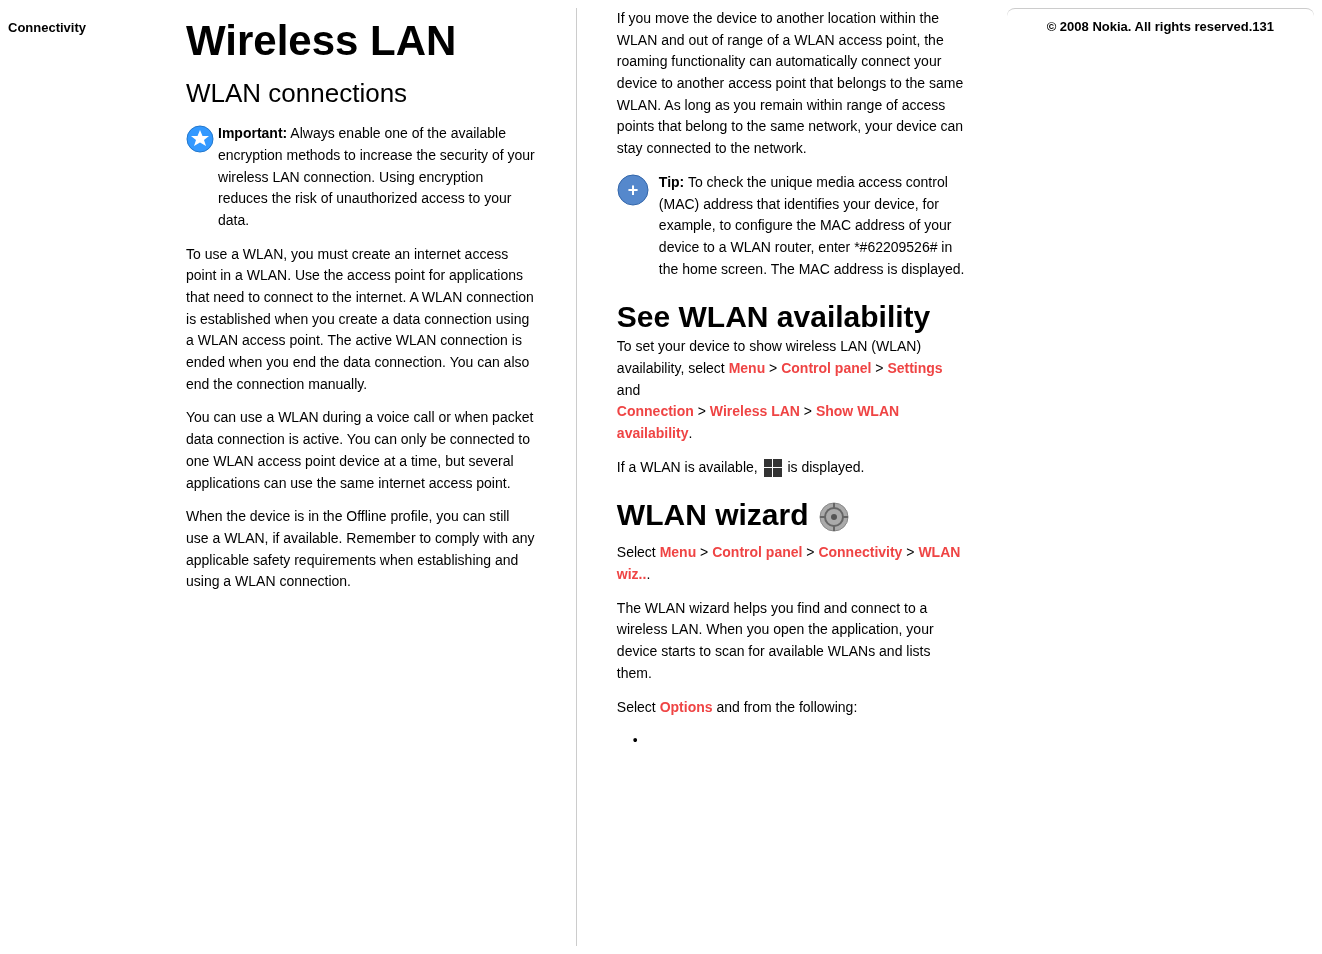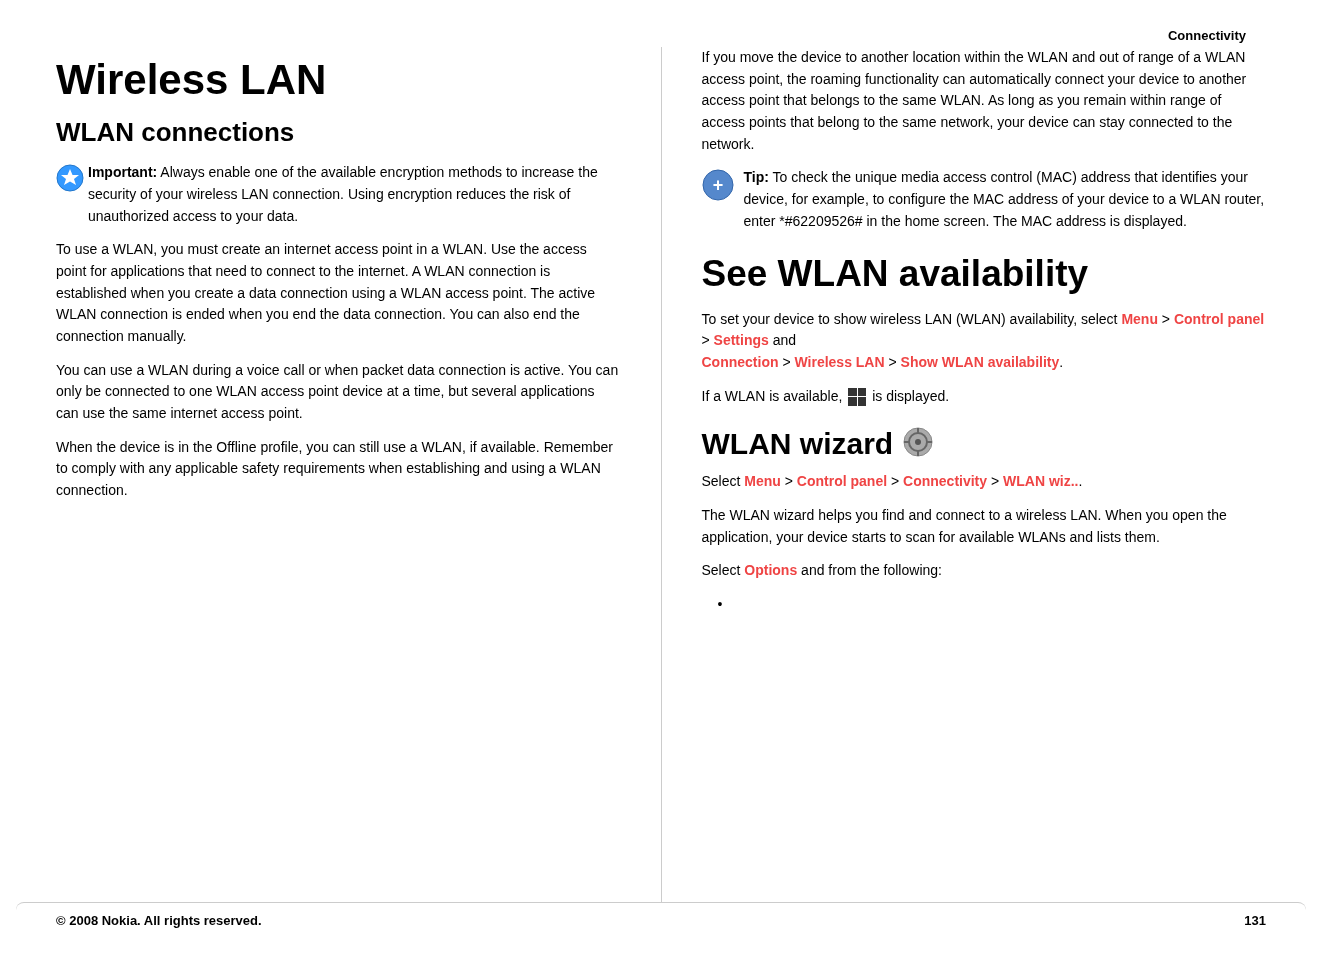--- a/index.html
+++ b/index.html
@@ -11,22 +11,21 @@
       color: #000;
       width: 1322px;
       height: 954px;
       overflow: hidden;
     }
 
     .page {
       width: 1322px;
       height: 954px;
       display: flex;
-      flex-direction: column;
-      padding: 16px;
+      padding: 8px;
     }
 
     .top-bar {
       text-align: right;
       padding: 12px 60px 4px 0;
       font-size: 13px;
       font-weight: bold;
     }
 
     .content-area {
@@ -56,28 +55,28 @@
     }
 
     .intro-text {
       font-size: 14px;
       line-height: 1.5;
       margin-bottom: 24px;
     }
 
     .section-title {
       font-size: 26px;
-      font-weight: bold;
+      font-weight: normal;
       margin-bottom: 14px;
     }
 
     .section-title-medium {
-      font-size: 37px;
-      font-weight: bold;
-      margin-bottom: 14px;
+      font-size: 30px;
+      font-weight: bold;
+      margin-bottom: 2px;
       margin-top: 20px;
     }
 
     .body-text {
       font-size: 14px;
       line-height: 1.55;
       margin-bottom: 12px;
     }
 
     .important-block {
@@ -143,21 +142,21 @@
       vertical-align: middle;
       margin: 0 2px;
     }
     .wlan-grid-icon span {
       background: #333;
       display: block;
     }
 
     .wlan-wizard-title {
       display: flex;
-      align-items: flex-start;
+      align-items: flex-end;
       gap: 10px;
       font-size: 30px;
       font-weight: bold;
       margin-bottom: 10px;
       margin-top: 20px;
     }
 
     .wlan-wizard-icon {
       width: 30px;
       height: 30px;

